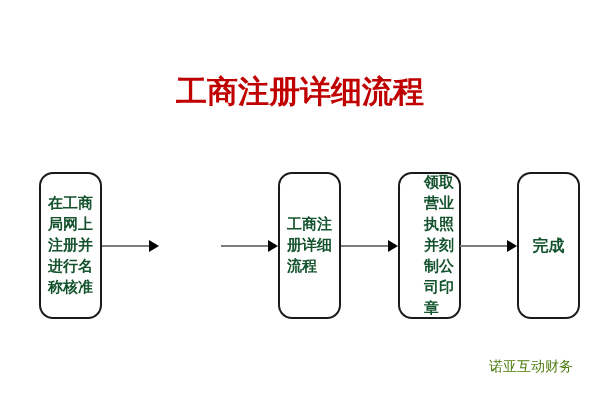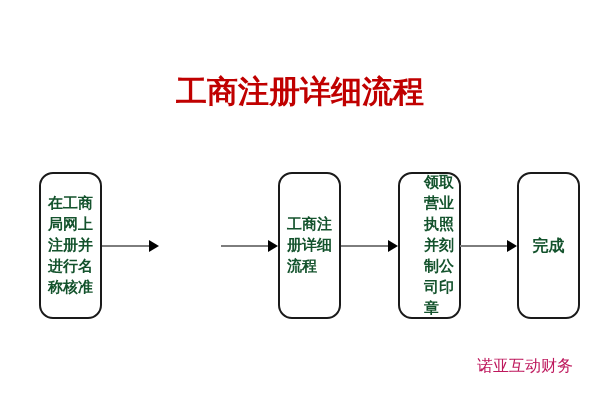--- a/index.html
+++ b/index.html
@@ -90,23 +90,23 @@
   }
   .arrow1 { left: 102px; }
   .arrow2 { left: 221px; }
   .arrow3 { left: 341px; }
   .arrow4 { left: 460px; }
 
   .watermark {
     position: absolute;
     top: 356px;
     right: 27px;
-    font-size: 16px;
+    font-size: 14px;
     line-height: 20px;
-    color: #be185d;
+    color: #4d7c0f;
     letter-spacing: 0px;
     white-space: nowrap;
   }
 </style>
 </head>
 <body>
 
 <div class="canvas">
 
   <div class="title">工商注册详细流程</div>

